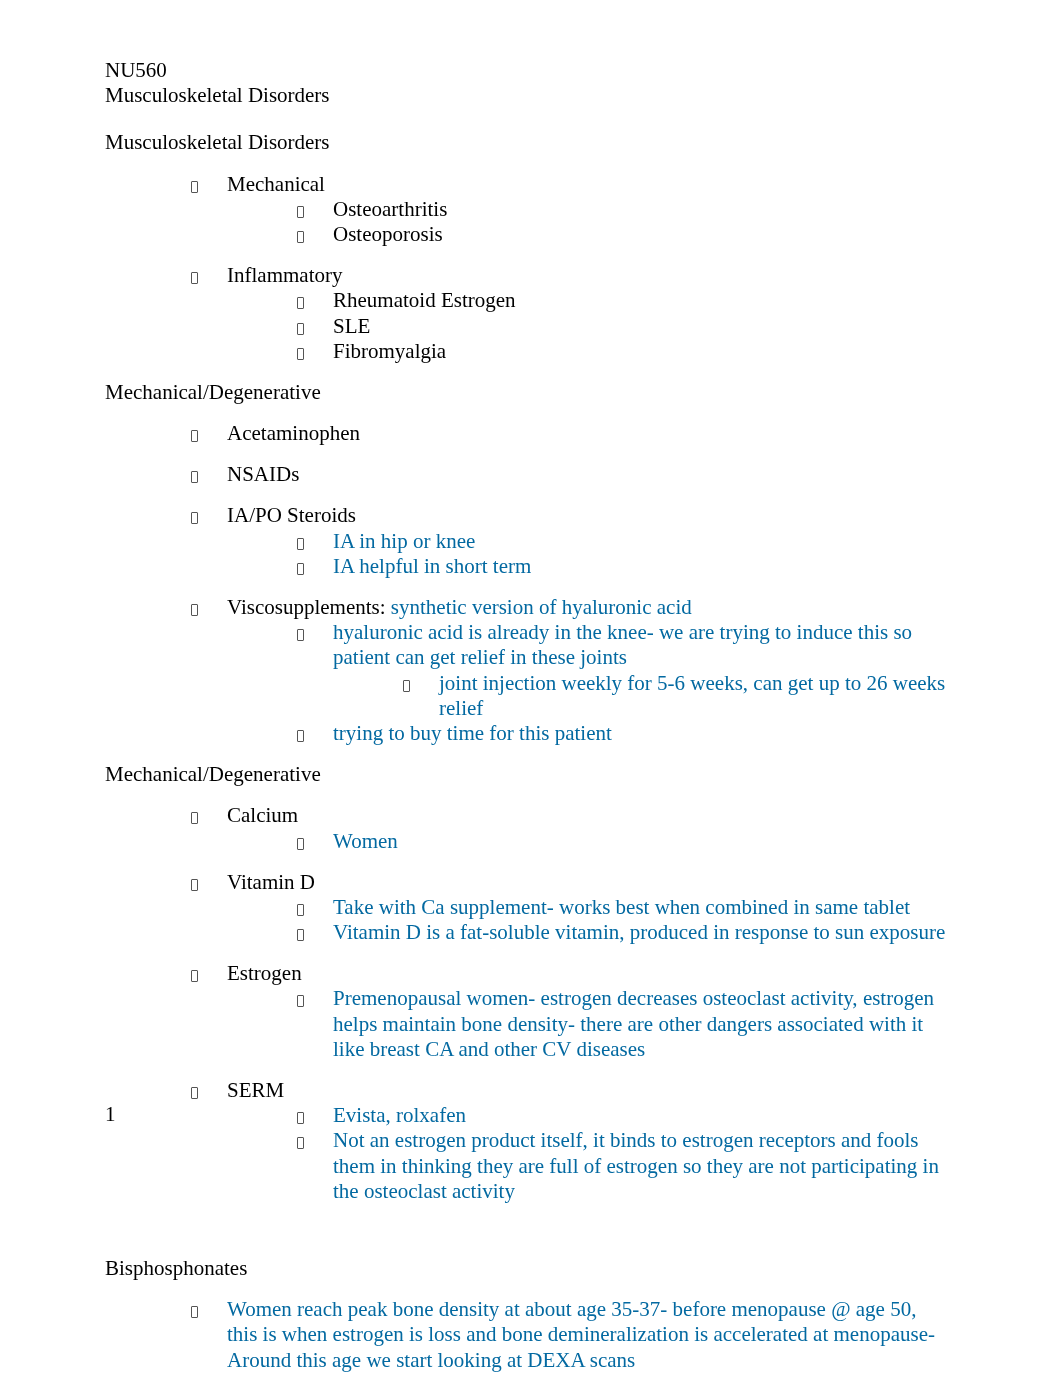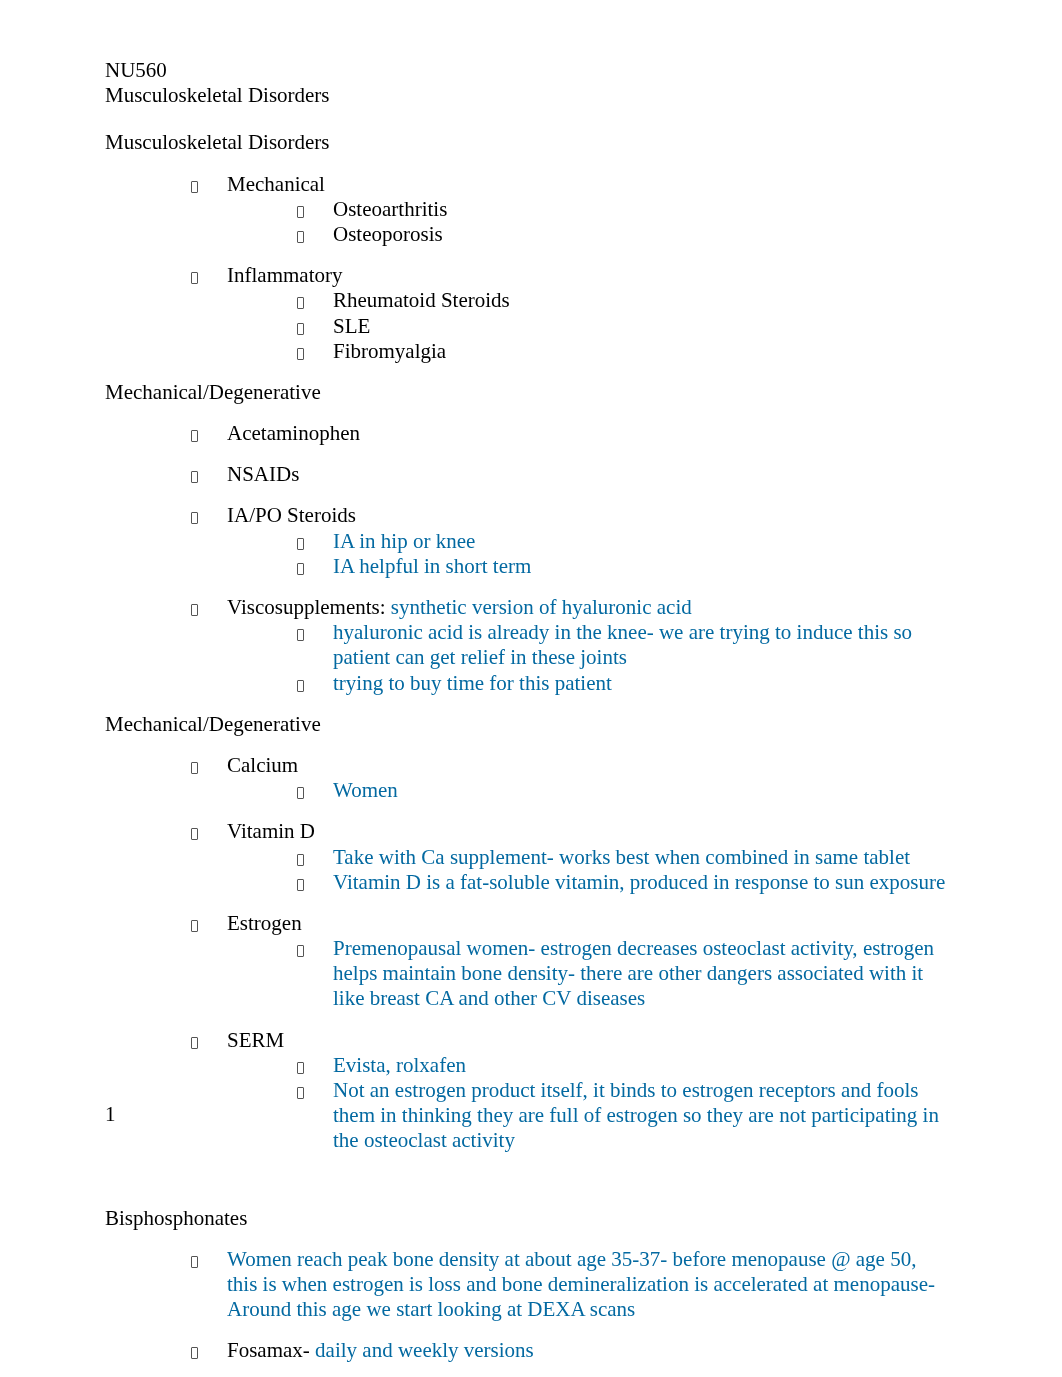--- a/index.html
+++ b/index.html
@@ -104,21 +104,21 @@
     <li>
       <span>Mechanical</span>
       <ul class="level2">
         <li><span>Osteoarthritis</span></li>
         <li><span>Osteoporosis</span></li>
       </ul>
     </li>
     <li>
       <span>Inflammatory</span>
       <ul class="level2">
-        <li><span>Rheumatoid Steroids</span></li>
+        <li><span>Rheumatoid Estrogen</span></li>
         <li><span>SLE</span></li>
         <li><span>Fibromyalgia</span></li>
       </ul>
     </li>
   </ul>
 
   <div class="tight">Mechanical/Degenerative</div>
   <ul class="level1">
     <li><span>Acetaminophen</span></li>
     <li><span>NSAIDs</span></li>
@@ -127,20 +127,23 @@
       <ul class="level2">
         <li><span class="red">IA in hip or knee</span></li>
         <li><span class="red">IA helpful in short term</span></li>
       </ul>
     </li>
     <li>
       <span>Viscosupplements: </span><span class="red">synthetic version of hyaluronic acid</span>
       <ul class="level2">
         <li>
           <span class="red">hyaluronic acid is already in the knee- we are trying to induce this so patient can get relief in these joints</span>
+          <ul class="level3">
+            <li><span class="red">joint injection weekly for 5-6 weeks, can get up to 26 weeks relief</span></li>
+          </ul>
         </li>
         <li><span class="red">trying to buy time for this patient</span></li>
       </ul>
     </li>
   </ul>
 
   <div class="tight">Mechanical/Degenerative</div>
   <ul class="level1">
     <li>
       <span>Calcium</span>

